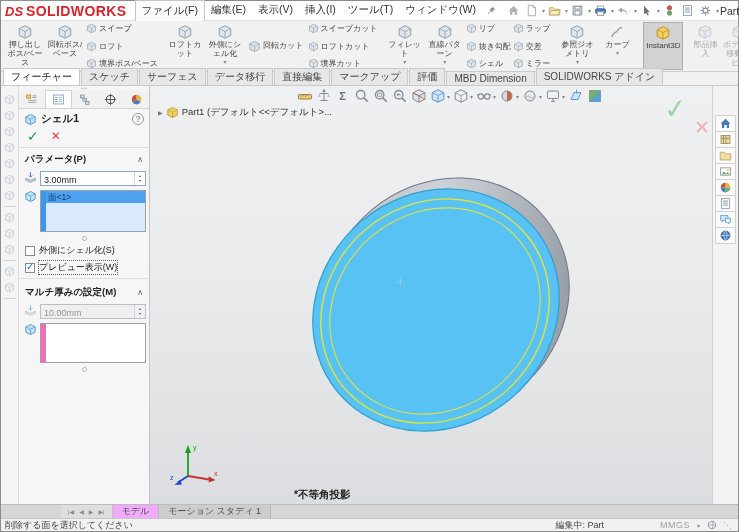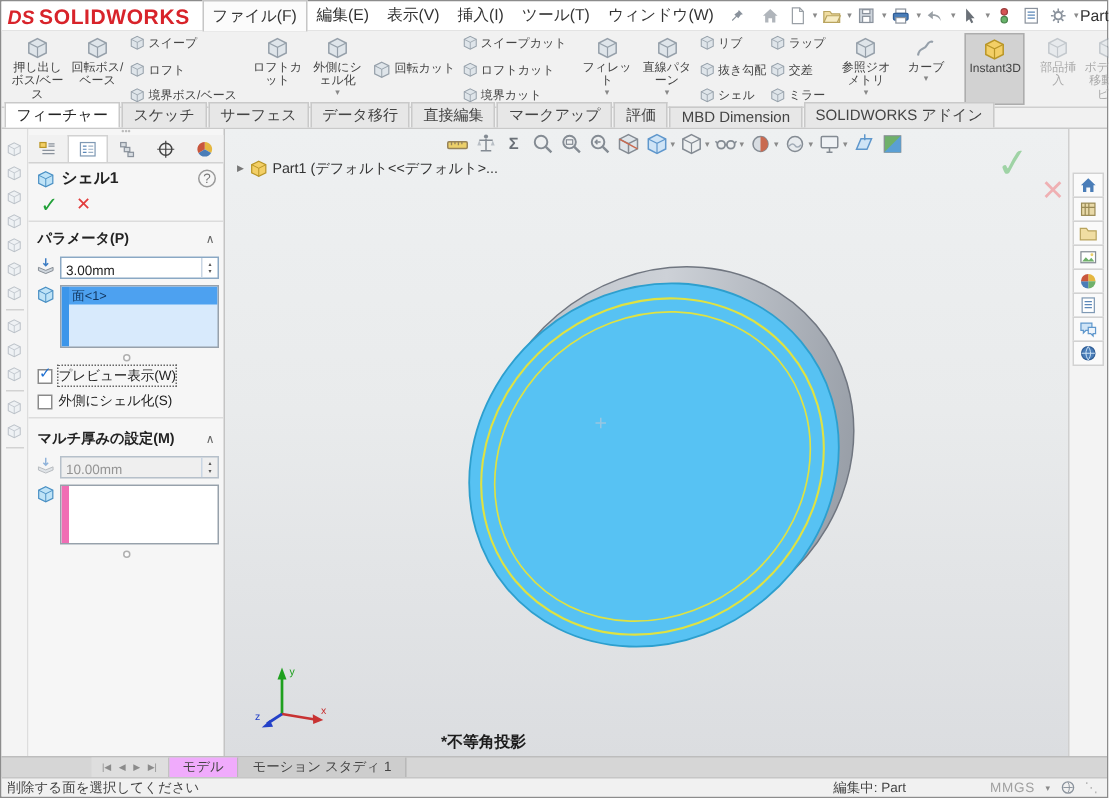--- a/index.html
+++ b/index.html
@@ -626,26 +626,26 @@
         <div class="flist">
           <div class="selbar"></div>
           <div class="rows">
 
           <div class="facerow"><span>面&lt;1&gt;</span></div>
             </div>
         </div>
       </div>
       <div class="handle"></div>
       <div class="chkrow">
+        <span class="chk"></span>
+        <span>外側にシェル化(S)</span>
+      </div>
+      <div class="chkrow">
         <span class="chk checked"></span>
         <span class="focus">プレビュー表示(W)</span>
-      </div>
-      <div class="chkrow">
-        <span class="chk"></span>
-        <span>外側にシェル化(S)</span>
       </div>
       <div class="secdiv"></div>
       <div class="sec-h">
         <span>マルチ厚みの設定(M)</span>
         <span class="chev">∧</span>
       </div>
       <div class="pm-row">
         <span class="ico" style="opacity:.55">
             <svg class="i13" viewBox="0 0 16 16">
               <path d="M2 11.5 8 14l6-2.5v-2.6L8 11.4 2 8.9z" fill="#cfd6dd" stroke="#848b93" stroke-width=".8"></path>

